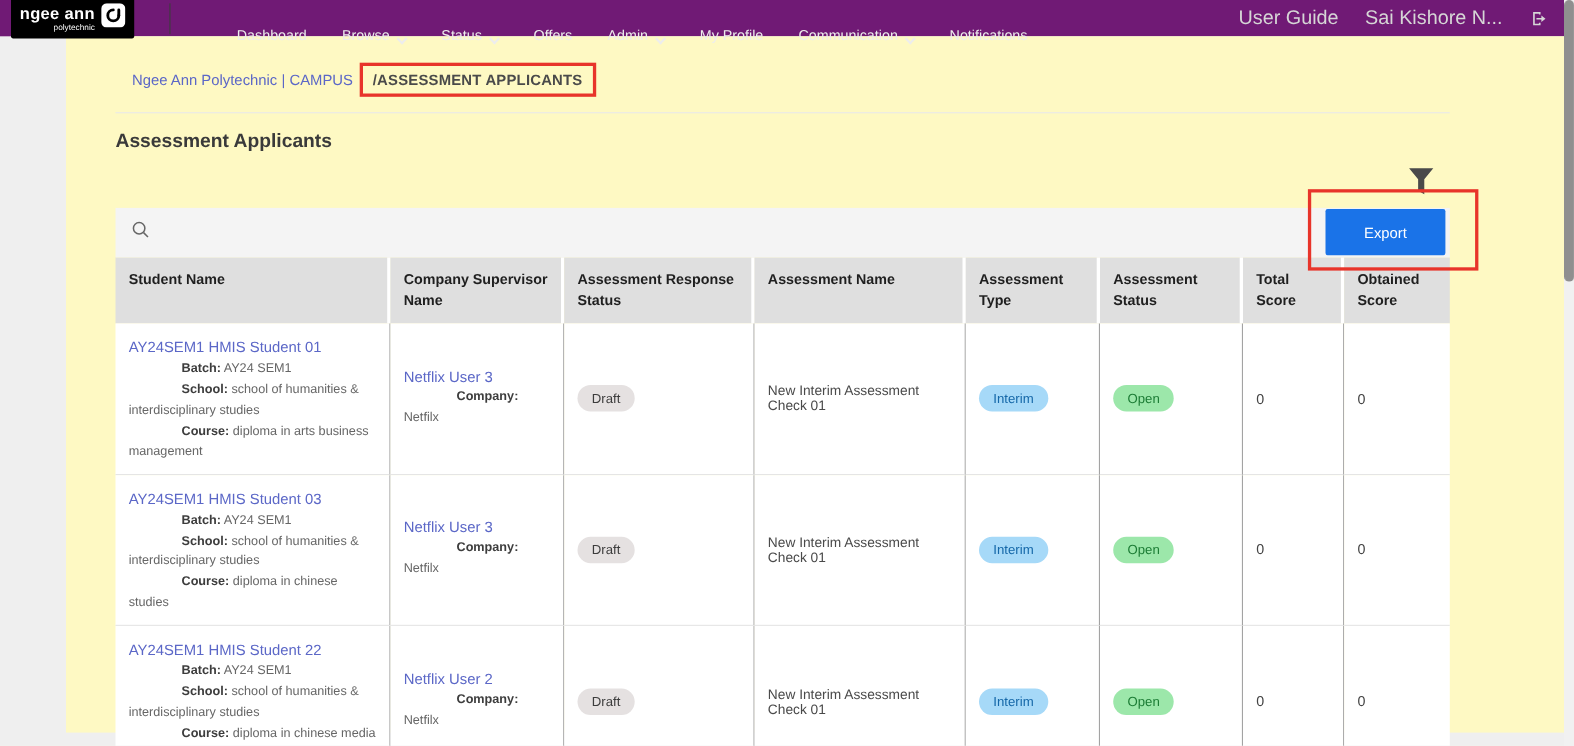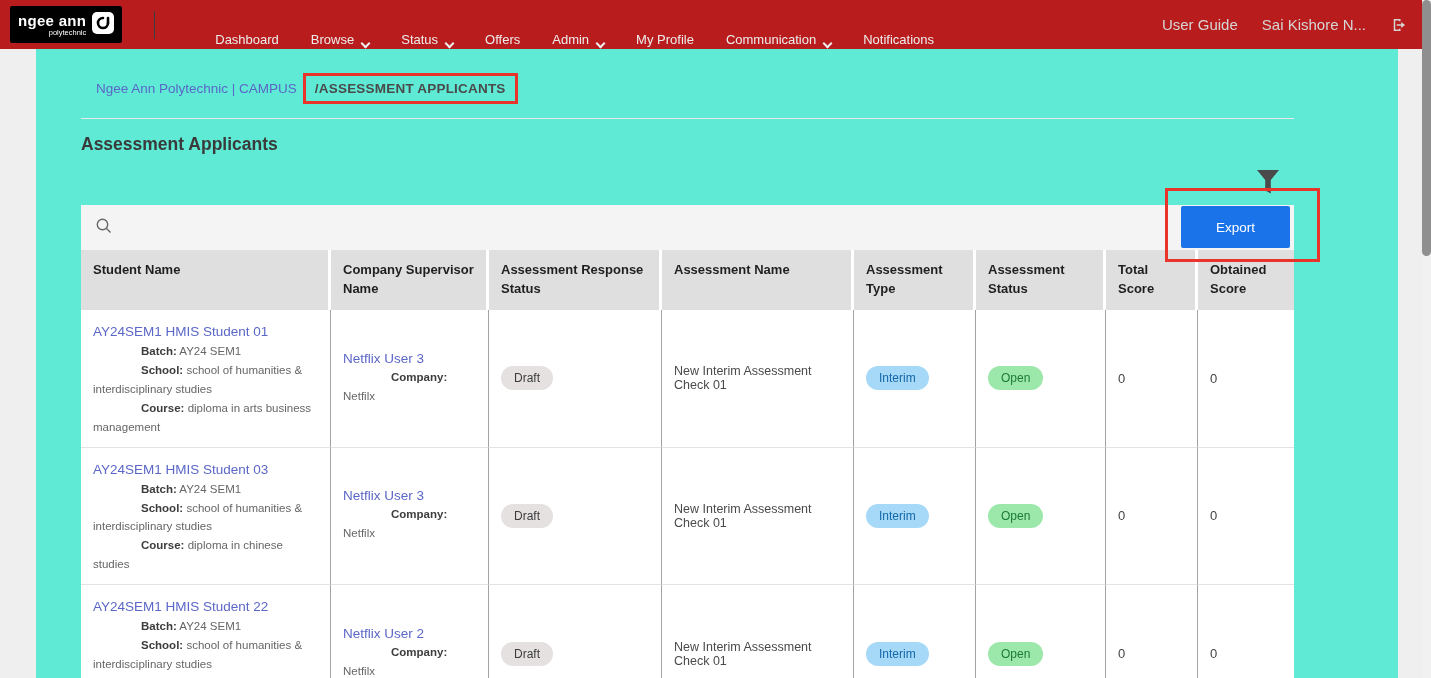--- a/index.html
+++ b/index.html
@@ -1,42 +1,42 @@
 <!DOCTYPE html>
 <html><head>
 <meta charset="utf-8">
 <style>
   * { box-sizing: border-box; }
   html, body { margin:0; padding:0; width:1431px; height:678px; overflow:hidden;
     font-family:"Liberation Sans", sans-serif; background:#efefef; }
 
   
-  .navbar { width:1422px; height:49px; background:#b91c1c; display:flex; align-items:center;gap:20px; }
+  .navbar { width:1422px; height:33px; background:#701a75; display:flex; align-items:center;gap:20px; }
   .logo-box { margin-left:10px; height:37px; background:#000; border-radius:2px;
     display:flex; align-items:center; padding:0 8px; gap:6px; cursor:pointer; }
   .logo-text { display:flex; flex-direction:column; align-items:flex-end; }
   .logo-l1 { color:#fff; font-weight:bold; font-size:15px; line-height:1; letter-spacing:.3px; }
   .logo-l2 { color:#fff; font-size:7.5px; line-height:1; margin-top:1px; }
   .nav-sep { width:1px; height:28px; background:#3d3d3d; margin-left:12px; }
   .nav-items { display:flex; margin-left:24px; }
   .nav-item { color:#ededed; font-size:13px; font-weight:normal; padding:0 16px;
     height:45px; display:flex; align-items:flex-end; cursor:pointer; white-space:nowrap; }
   .chev { width:7px; height:7px; border-right:2px solid #ededed; border-bottom:2px solid #ededed;
     transform:rotate(45deg); margin-left:8px; margin-top:-4px; display:inline-block; }
   .nav-right { margin-left:auto; display:flex; gap:24px;
-    padding-right:14px; color:#d6d6d6; font-size:15px; }
+    padding-right:14px; color:#d6d6d6; font-size:18px; }
   .nav-right .nav-link { cursor:pointer; white-space:nowrap; }
   .logout { display:flex; align-items:center; cursor:pointer; }
 
   
   .sb-track { position:fixed; top:0; right:0; width:9px; height:678px; background:#f1f1f1; }
   .sb-thumb { position:absolute; top:0; left:0; width:9px; height:256px; background:#8f8f8f; border-radius:5px; }
 
   
-  .content { margin-left:36px; width:1362px; height:633px; background:#5eead4; padding-top:24px; }
+  .content { margin-left:60px; width:1362px; height:633px; background:#fef9c3; padding-top:24px; }
   .inner { margin-left:45px; width:1213px; }
 
   .breadcrumb { display:flex; align-items:center; padding-left:15px; font-size:13.5px; }
   .crumb-root { color:#5b67c7; cursor:pointer; }
   .crumb-box { border:3px solid #e8342a; padding:5px 9px; margin-left:6px; }
   .crumb-current { color:#4a4a4a; font-weight:bold; letter-spacing:.2px; }
   .divider { border-bottom:1px solid #e9e9e9; margin-top:14px; }
   .page-title { font-size:17.5px; font-weight:bold; color:#3a3a3a; margin:15px 0 0 0; }
 
   .filter-area { position:relative; height:50px; }

